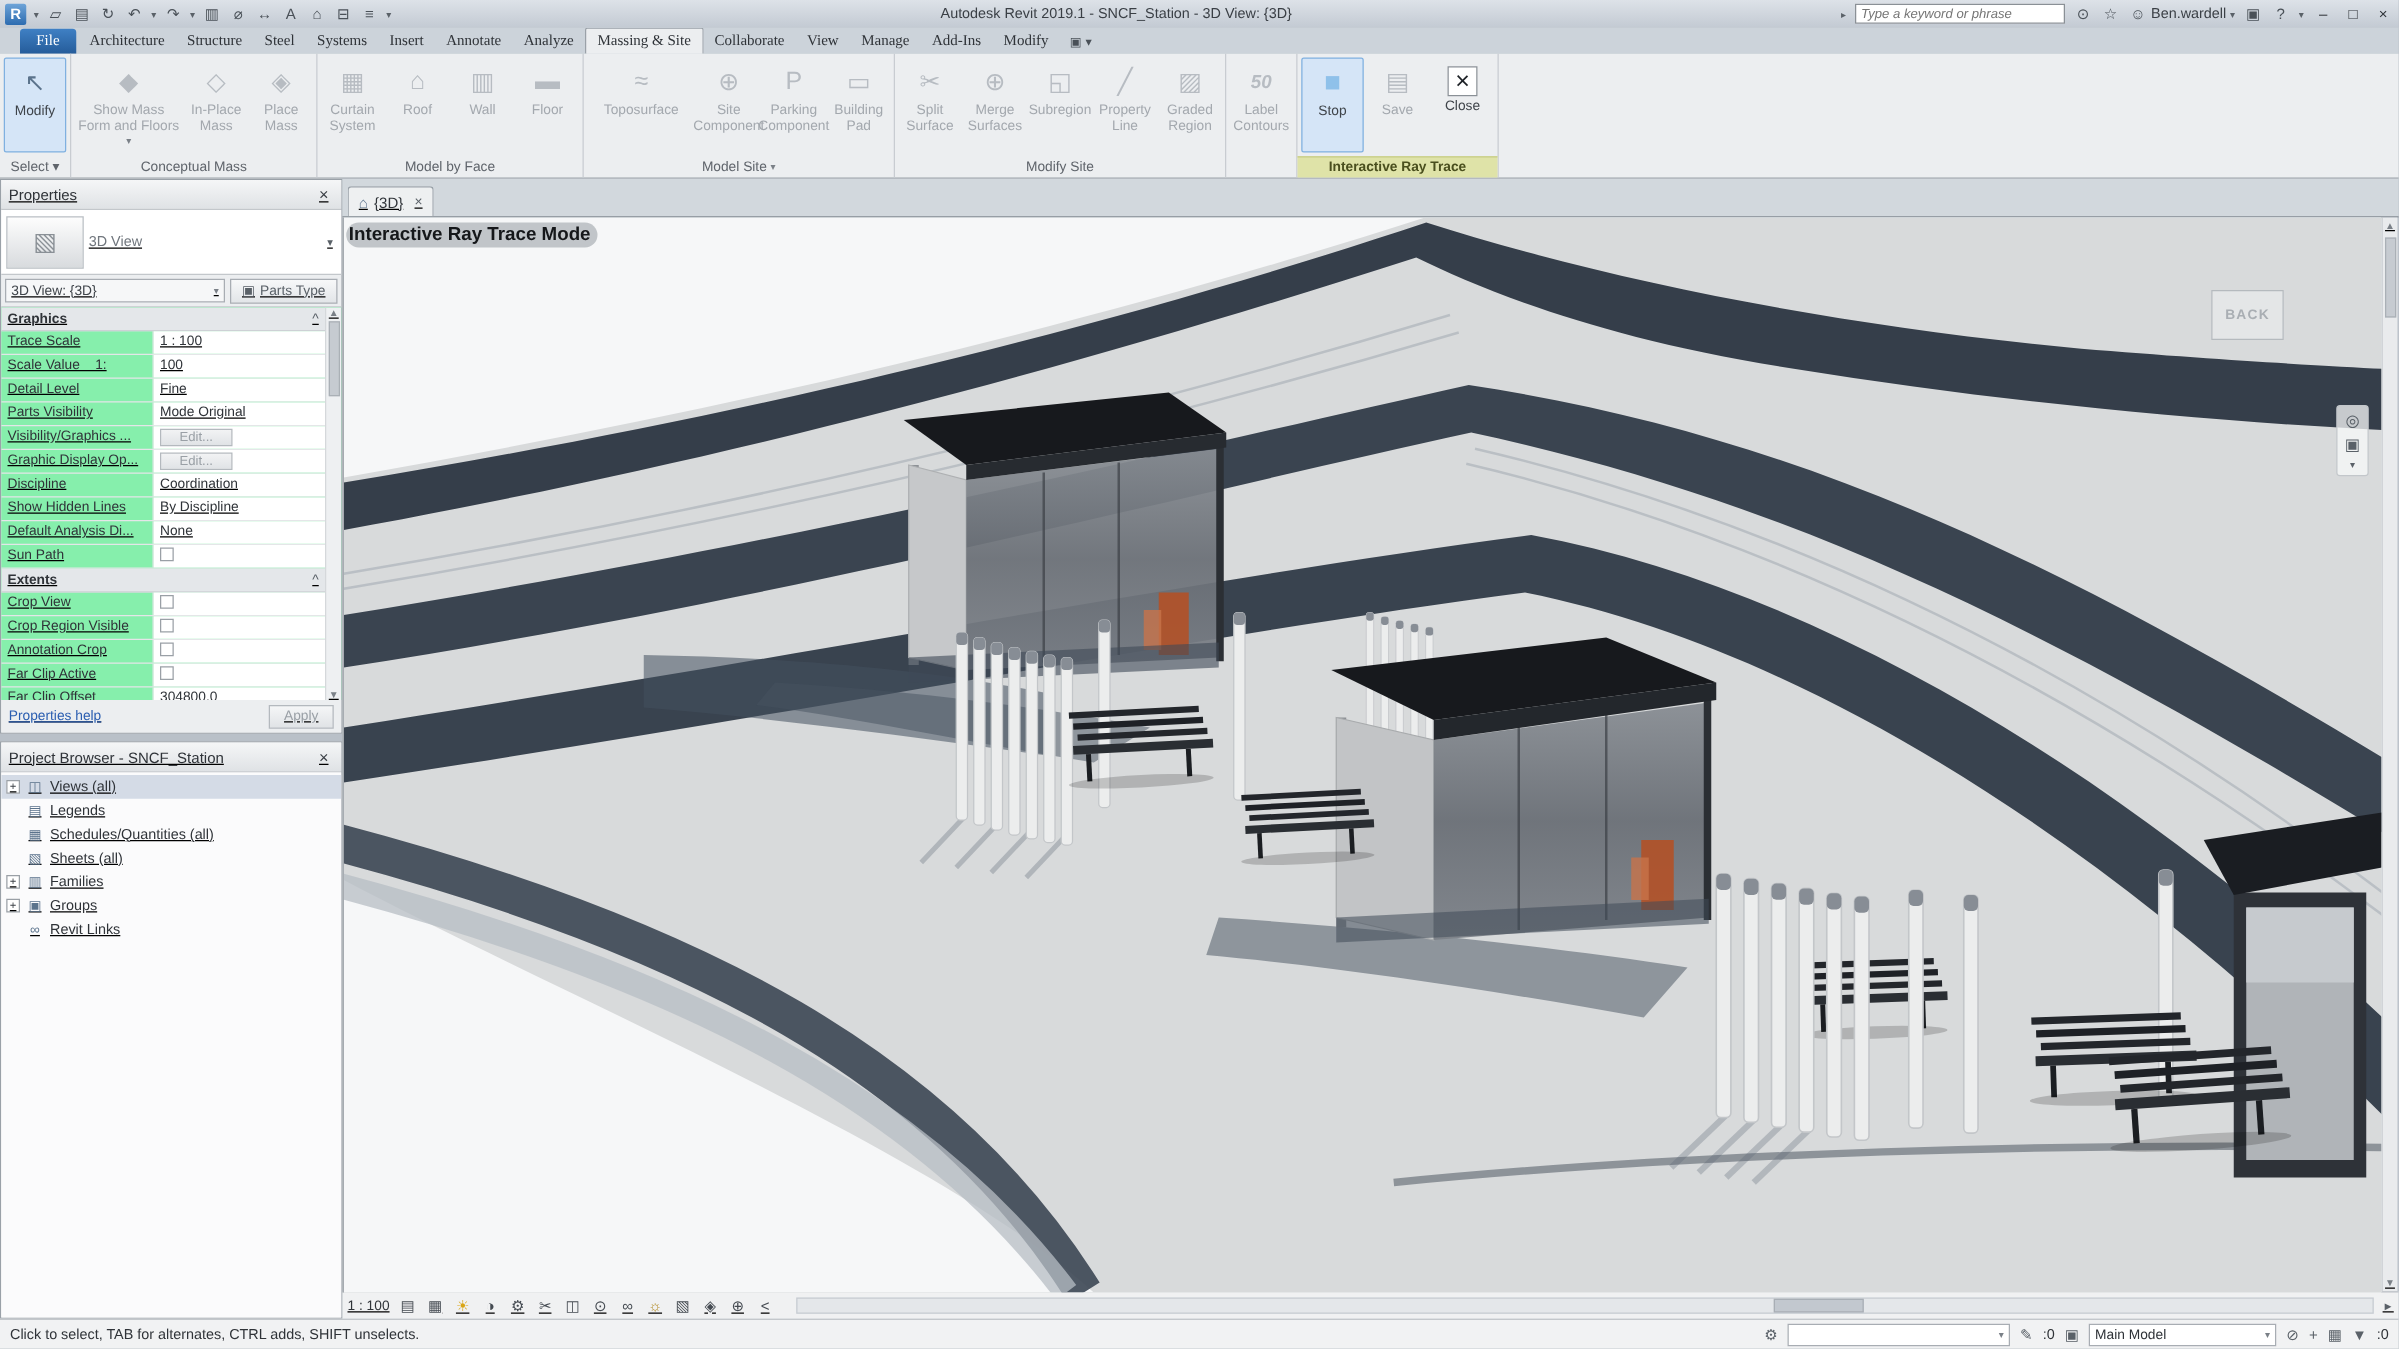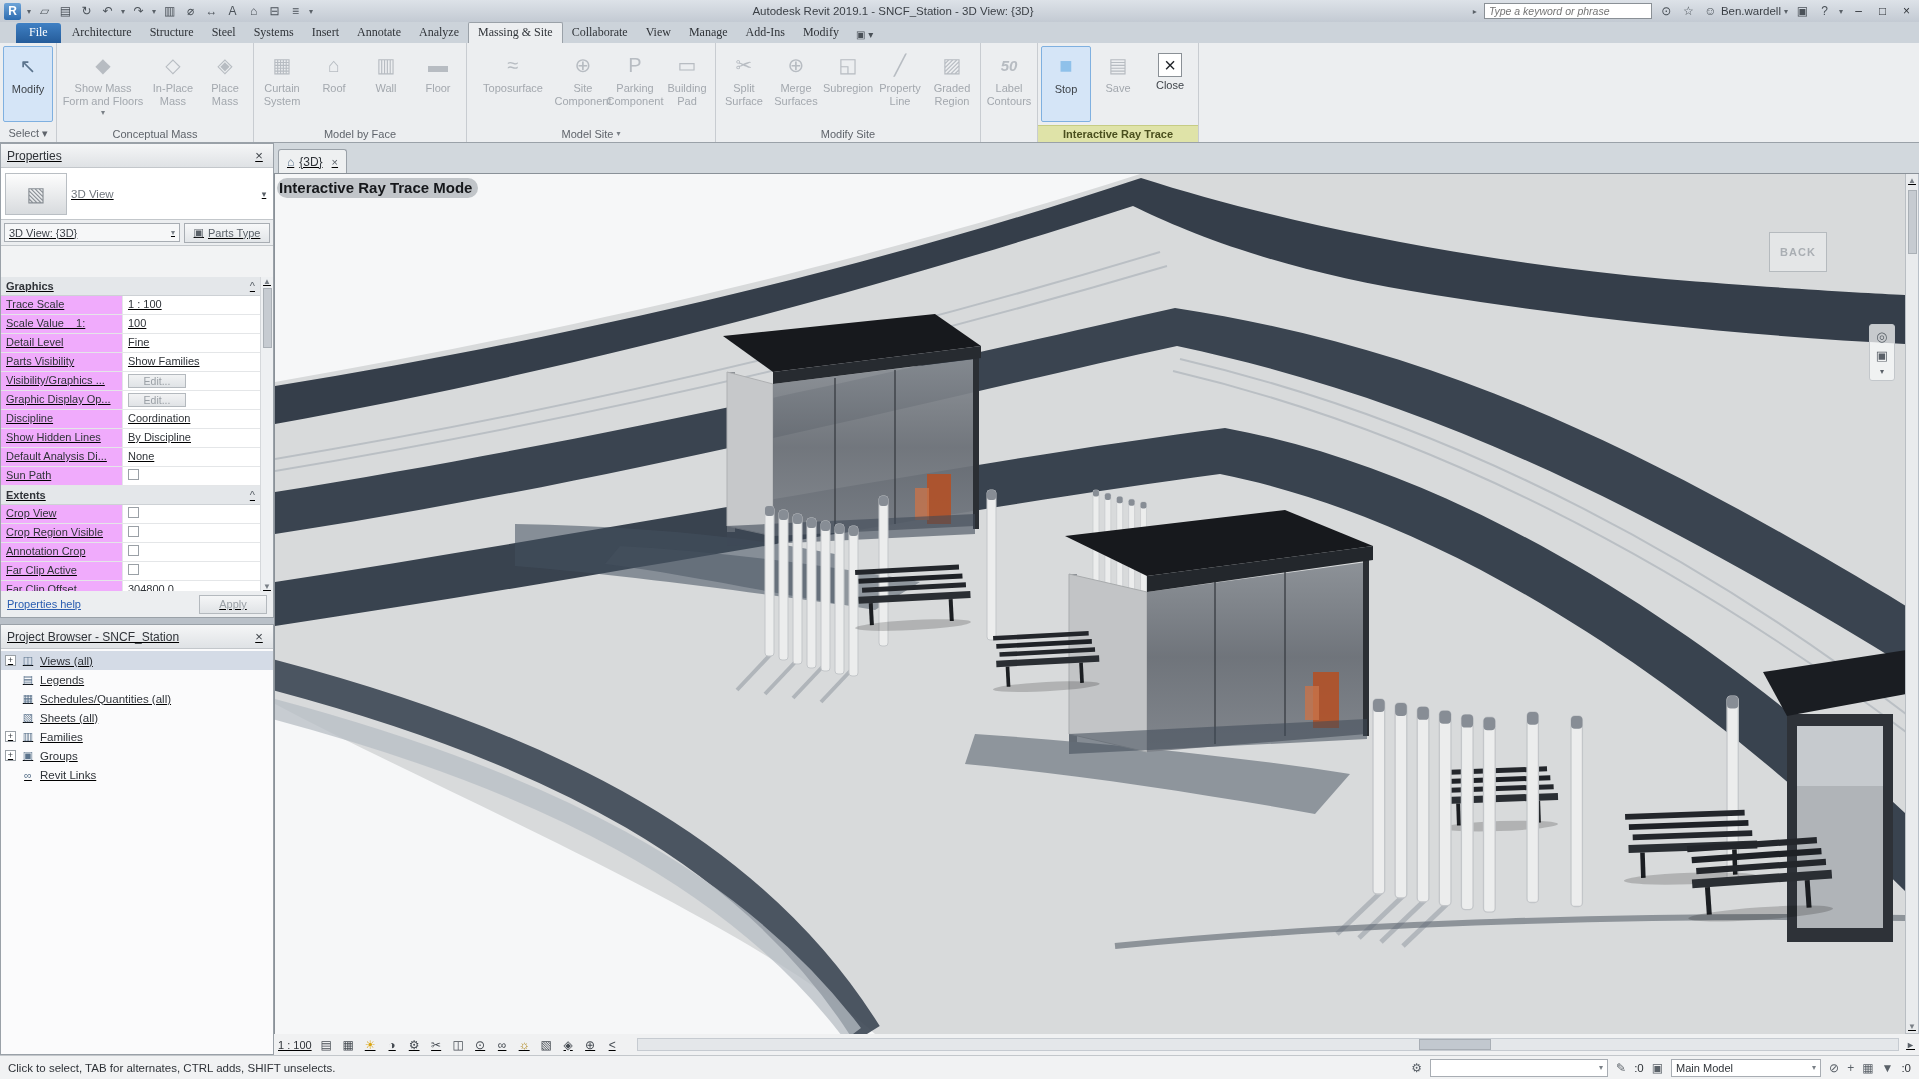--- a/index.html
+++ b/index.html
@@ -71,38 +71,38 @@
   .typecaret { width:18px; color:#5a6168; font-size:9px; text-align:center; }
 
   .instrow { height:26px; display:flex; align-items:center; gap:4px; padding:0 3px;
     background:#eceef0; border-bottom:1px solid #c3c7cb; font-size:11px; }
   .viewcombo { flex:1; height:19px; background:#f6f7f8; border:1px solid #a8adb3; color:#3f444a;
     display:flex; align-items:center; padding:0 4px; }
   .viewcombo .vc-caret { margin-left:auto; font-size:8px; color:#7a8087; }
   .edittype { width:86px; height:20px; background:linear-gradient(#f7f8f9,#e2e5e8); border:1px solid #a8adb3;
     display:flex; align-items:center; justify-content:center; gap:4px; color:#5a6168; font-size:11px; }
 
-  .pgridwrap { height:314px; display:flex; overflow:hidden; background:#f0abfc;margin-top:31px; }
+  .pgridwrap { height:314px; display:flex; overflow:hidden; background:#86efac; }
   .pgrid { flex:1; overflow:hidden; }
   .prow { height:19px; display:flex; border-bottom:1px solid #e4e6e8; font-size:11px; }
   .pname { width:122px; padding:2px 0 0 5px; color:#2f3338; border-right:1px solid #e4e6e8;
     white-space:pre; overflow:hidden; }
   .pval { flex:1; padding:2px 0 0 5px; color:#2f3338; background:#fff; overflow:hidden; }
   .pgroup { height:19px; background:#e4e7ea; border-bottom:1px solid #cdd1d5; font-size:11px;
     font-weight:bold; color:#2f3338; display:flex; align-items:center; padding:0 5px; }
   .pgroup .gcar { margin-left:auto; font-weight:normal; color:#5a6168; }
   .pbtn { display:inline-block; min-width:58px; text-align:center; background:linear-gradient(#f2f3f4,#e0e3e6);
     border:1px solid #b4b9be; color:#9aa0a6; font-size:10.5px; padding:0 6px; }
   .cb { display:inline-block; width:11px; height:11px; background:#fff; border:1px solid #9aa0a6; }
   .pscroll { width:13px; background:#eef0f2; border-left:1px solid #d5d8db; display:flex;
     flex-direction:column; align-items:center; font-size:8px; color:#7a8087; }
   .pthumb { width:9px; height:60px; background:#c6cbd1; border:1px solid #aab0b6; margin-top:2px; }
   .helprow { height:26px; display:flex; align-items:center; padding:0 6px; background:#eceef0; font-size:11px; }
   .helplink { color:#2a5db0; text-decoration:underline; }
-  .applybtn { margin-left:auto; width:68px; height:19px; background:linear-gradient(#f5f6f7,#e0e3e6);
+  .applybtn { margin-left:auto; width:52px; height:19px; background:linear-gradient(#f5f6f7,#e0e3e6);
     border:1px solid #b4b9be; color:#9aa0a6; display:flex; align-items:center; justify-content:center;text-align:center; }
 
   .browser { flex:1; margin-top:6px; min-height:0; }
   .tree { flex:1; background:#fbfbfc; padding-top:2px; font-size:11.5px; overflow:hidden; }
   .titem { height:19px; display:flex; align-items:center; color:#2f3338; padding-left:4px; }
   .titem.sel { background:#d4dbe6; }
   .texp { width:11px; height:11px; border:1px solid #9aa0a6; background:#fff; font-size:9px; line-height:9px;
     text-align:center; color:#3a3f45; margin-right:4px; }
   .texp.none { border:none; background:transparent; }
   .ticon { width:16px; text-align:center; color:#5b738c; font-size:11px; margin-right:4px; }
@@ -404,21 +404,21 @@
             <div class="prow">
                 <div class="pname">Scale Value    1:</div>
                 <div class="pval">100</div>
               </div>
             <div class="prow">
                 <div class="pname">Detail Level</div>
                 <div class="pval">Fine</div>
               </div>
             <div class="prow">
                 <div class="pname">Parts Visibility</div>
-                <div class="pval">Show Families</div>
+                <div class="pval">Mode Original</div>
               </div>
             <div class="prow">
                 <div class="pname">Visibility/Graphics ...</div>
                 <div class="pval"><span class="pbtn">Edit...</span></div>
               </div>
             <div class="prow">
                 <div class="pname">Graphic Display Op...</div>
                 <div class="pval"><span class="pbtn">Edit...</span></div>
               </div>
             <div class="prow">

